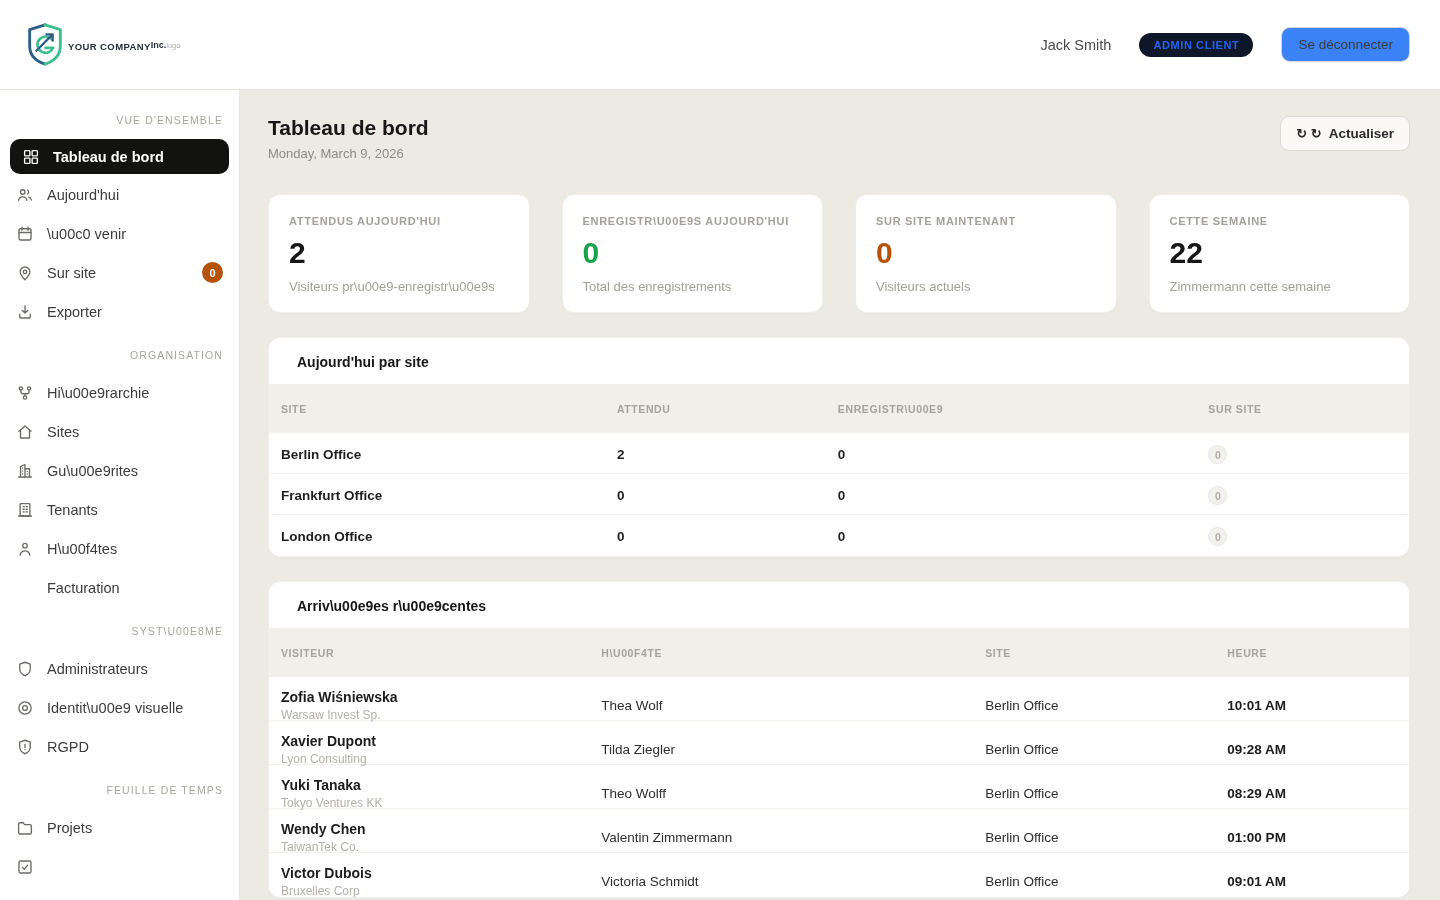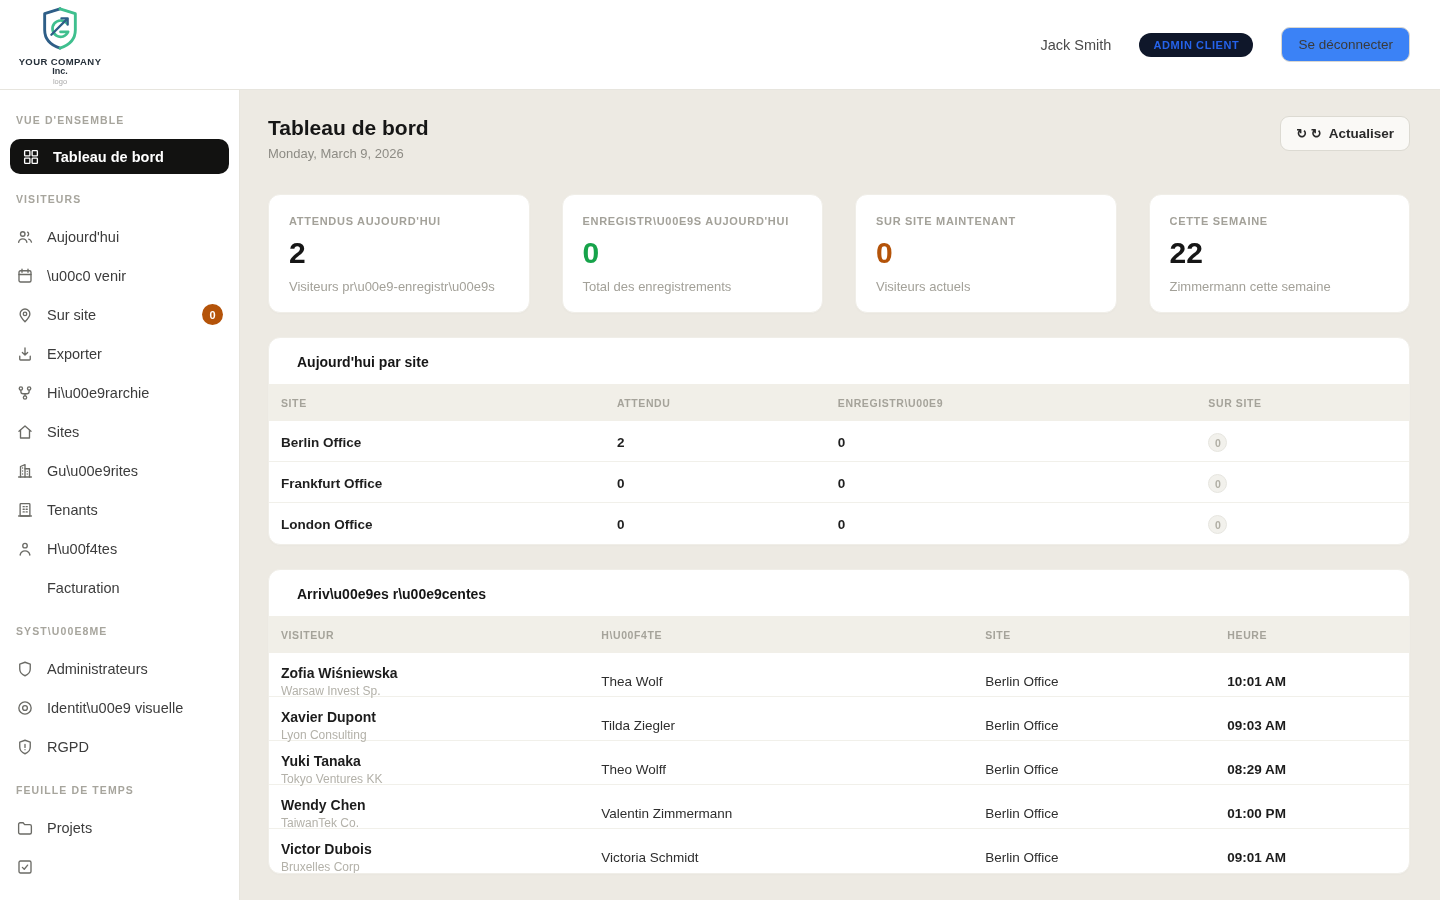--- a/index.html
+++ b/index.html
@@ -10,21 +10,21 @@
     color:#1f1f1f;
     position:relative;
   }
   
   .topbar {
     position:absolute; top:0; left:0; right:0; height:90px;
     background:#ffffff; border-bottom:1px solid #e7e5de;
     display:flex; align-items:center; justify-content:space-between;
     padding:0 30px 0 22px; z-index:5;
   }
-  .brand { display:flex; flex-direction:column; align-items:center; width:76px; line-height:1.05; padding-top:2px; }
+  .brand { display:flex; flex-direction:row; align-items:center; width:76px; line-height:1.05; padding-top:2px; }
   .brand-name { font-size:9.5px; font-weight:800; letter-spacing:.4px; color:#26303a; margin-top:2px; white-space:nowrap; }
   .brand-inc { font-size:9px; font-weight:800; color:#26303a; }
   .brand-caption { font-size:7.5px; color:#a9a9a9; margin-top:1px; }
   .top-right { display:flex; align-items:center; gap:28px; }
   .user-name { font-size:14.5px; color:#4a4a4a; }
   .role-badge {
     background:#0f172a; color:#2563eb; font-size:11px; font-weight:700;
     letter-spacing:.6px; text-transform:uppercase;
     padding:6px 14px; border-radius:999px;
   }
@@ -33,22 +33,22 @@
     padding:9px 16px; font-size:13.5px; color:#3a3a3a; cursor:pointer;
     font-family:inherit;
   }
   
   .sidebar {
     position:absolute; top:90px; left:0; bottom:0; width:240px;
     background:#ffffff; border-right:1px solid #e7e5de;
     padding:6px 0 0 0; overflow:hidden;
   }
   .nav-label {
-    padding:18px 16px 12px; font-size:10.5px; font-weight:700;
-    letter-spacing:1.1px; color:#a7a59d; text-transform:uppercase;
+    padding:18px 16px 12px; font-size:10.5px; font-weight:400;
+    letter-spacing:1.1px; color:#a7a59d; text-transform:uppercase;text-align:right;
   }
   .nav-item {
     display:flex; align-items:center; gap:13px;
     height:39px; padding:0 16px; color:#3c3c3c; font-size:14.5px; cursor:pointer;
   }
   .nav-item .nicon { width:18px; height:18px; flex:0 0 18px; color:#6b6b66; display:flex; align-items:center; }
   .nav-item .nicon svg { width:18px; height:18px; }
   .nav-item.active {
     margin:1px 10px; padding:0 12px; height:35px; border-radius:10px;
     background:#121211; color:#fff; font-weight:600;
@@ -88,21 +88,21 @@
   .stat-value.green { color:#16a34a; }
   .stat-value.orange { color:#b45309; }
   .stat-sub { font-size:13px; color:#a3a199; margin-top:9px; }
   
   .table-card {
     background:#fff; border:1px solid #f0eee8; border-radius:12px;
     margin-top:24px; overflow:hidden; box-shadow:0 1px 2px rgba(0,0,0,.02);
   }
   .table-title { padding:16px 28px 14px; font-size:14px; font-weight:700; color:#161616; }
   .thead {
-    display:grid; align-items:center; height:37px; padding:0 12px;
+    display:grid; align-items:center; height:49px; padding:0 12px;
     background:#f1efe8; color:#a5a39a; font-size:10.5px; font-weight:700;
     letter-spacing:.6px; text-transform:uppercase;
   }
   .trow { display:grid; align-items:center; padding:12px 12px; border-bottom:1px solid #f1f0ea; }
   .trow:last-child { border-bottom:none; }
   .cols-sites { grid-template-columns:30.1% 19.8% 33.2% 1fr; }
   .cols-arrivals { grid-template-columns:28.7% 34.4% 21.7% 1fr; }
   .row-sites { height:41px; font-size:13.5px; font-weight:600; color:#1f1f1f; }
   .row-arrivals { height:44px; }
   .visitor-name { font-size:14px; font-weight:600; color:#1c1c1c; }
@@ -148,21 +148,20 @@
       <svg viewBox="0 0 24 24" fill="none" stroke="currentColor" stroke-width="1.8" stroke-linecap="round" stroke-linejoin="round">
           <rect x="3.5" y="3.5" width="7" height="7" rx="1"></rect>
           <rect x="13.5" y="3.5" width="7" height="7" rx="1"></rect>
           <rect x="3.5" y="13.5" width="7" height="7" rx="1"></rect>
           <rect x="13.5" y="13.5" width="7" height="7" rx="1"></rect>
         </svg>
     </span>
     <span>Tableau de bord</span>
   </div>
 
-  <div class="nav-label">Visiteurs</div>
   <div class="nav-item">
     <span class="nicon">
       <svg viewBox="0 0 24 24" fill="none" stroke="currentColor" stroke-width="1.8" stroke-linecap="round" stroke-linejoin="round">
           <circle cx="9" cy="8" r="3"></circle>
           <path d="M3.5 19c.7-3 2.8-4.5 5.5-4.5s4.8 1.5 5.5 4.5"></path>
           <path d="M15.5 5.5a3 3 0 0 1 0 5"></path>
           <path d="M17 14.8c1.9.5 3.1 1.9 3.6 4"></path>
         </svg>
     </span>
     <span>Aujourd'hui</span>
@@ -189,20 +188,21 @@
   <div class="nav-item">
     <span class="nicon">
       <svg viewBox="0 0 24 24" fill="none" stroke="currentColor" stroke-width="1.8" stroke-linecap="round" stroke-linejoin="round">
           <path d="M12 4v9M8.5 10 12 13.5 15.5 10"></path>
           <path d="M5 15v4a1 1 0 0 0 1 1h12a1 1 0 0 0 1-1v-4"></path>
         </svg>
     </span>
     <span>Exporter</span>
   </div>
 
+  <div class="nav-label">Organisation</div>
   <div class="nav-item">
     <span class="nicon">
       <svg viewBox="0 0 24 24" fill="none" stroke="currentColor" stroke-width="1.8" stroke-linecap="round" stroke-linejoin="round">
           <circle cx="6.5" cy="6" r="2.2"></circle>
           <circle cx="17.5" cy="6" r="2.2"></circle>
           <circle cx="12" cy="18" r="2.2"></circle>
           <path d="M6.5 8.2V10a3 3 0 0 0 3 3h5a3 3 0 0 0 3-3V8.2M12 13v2.8"></path>
         </svg>
     </span>
     <span>Hi\u00e9rarchie</span>
@@ -382,21 +382,21 @@
       <span class="cell-plain">Berlin Office</span>
       <span class="cell-time">10:01 AM</span>
     </div>
     <div class="trow cols-arrivals row-arrivals">
       <span>
         <div class="visitor-name">Xavier Dupont</div>
         <div class="visitor-company">Lyon Consulting</div>
       </span>
       <span class="cell-plain">Tilda Ziegler</span>
       <span class="cell-plain">Berlin Office</span>
-      <span class="cell-time">09:03 AM</span>
+      <span class="cell-time">09:28 AM</span>
     </div>
     <div class="trow cols-arrivals row-arrivals">
       <span>
         <div class="visitor-name">Yuki Tanaka</div>
         <div class="visitor-company">Tokyo Ventures KK</div>
       </span>
       <span class="cell-plain">Theo Wolff</span>
       <span class="cell-plain">Berlin Office</span>
       <span class="cell-time">08:29 AM</span>
     </div>

